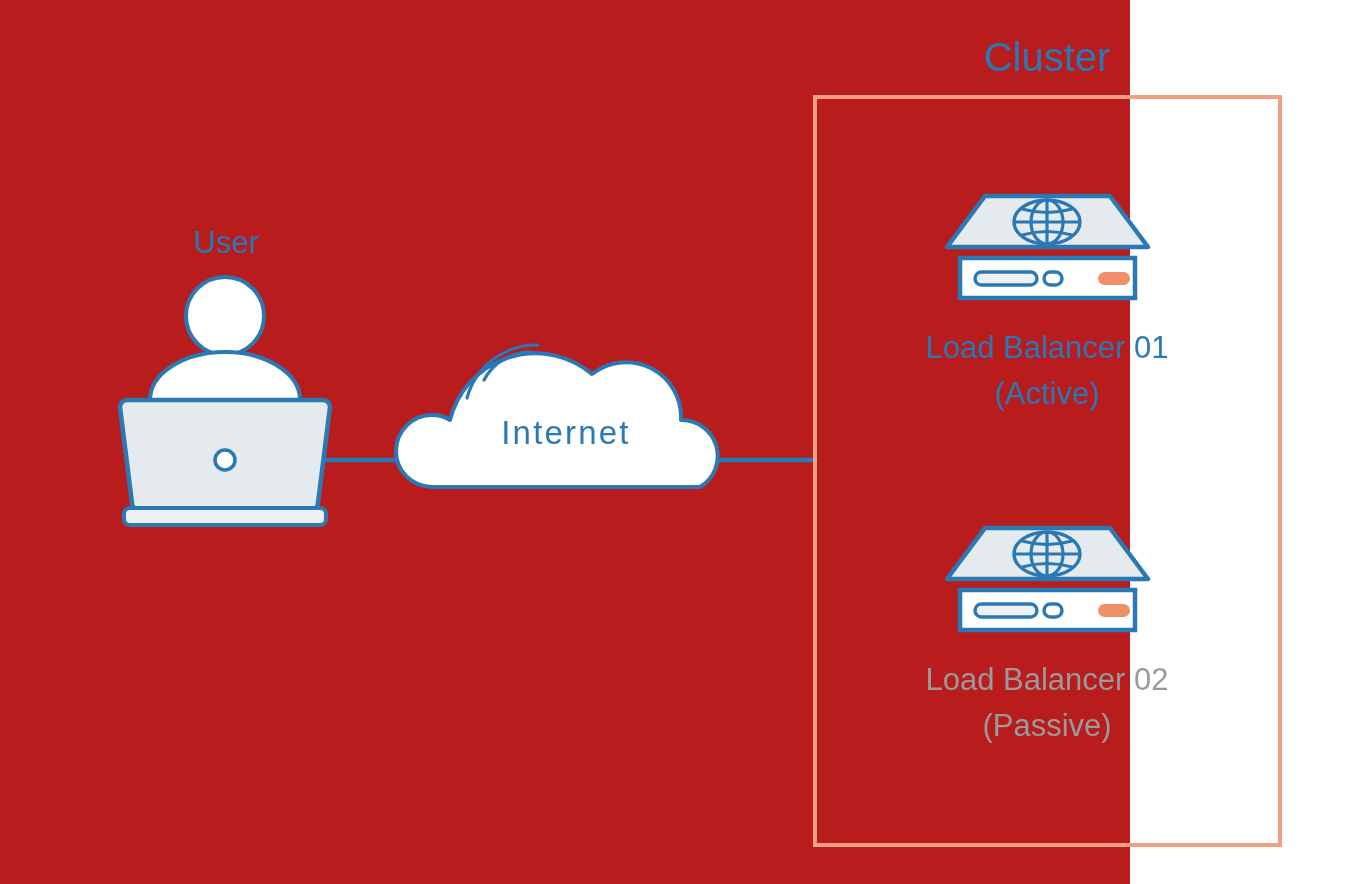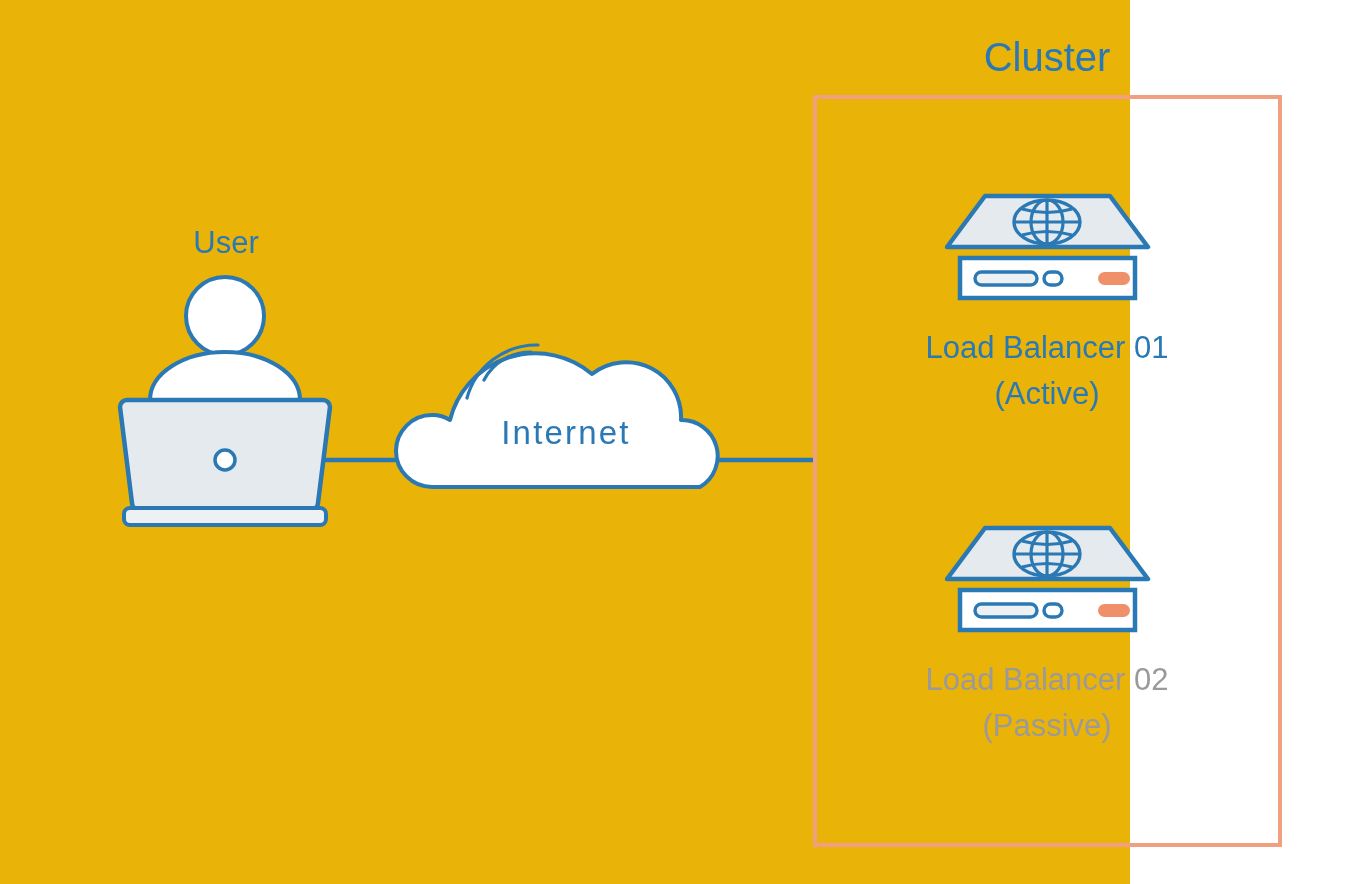--- a/index.html
+++ b/index.html
@@ -10,21 +10,21 @@
   body {
     width: 1362px;
     height: 884px;
     font-family: "Liberation Sans", sans-serif;
     overflow: hidden;
   }
   #diagram-root {
     position: relative;
     width: 1130px;
     height: 884px;
-    background: #eab308;
+    background: #b91c1c;
   }
   svg#scene {
     display: block;
     width: 1362px;
     height: 884px;
   }
   .lbl {
     font-family: "Liberation Sans", sans-serif;
     font-weight: 400;
   }

